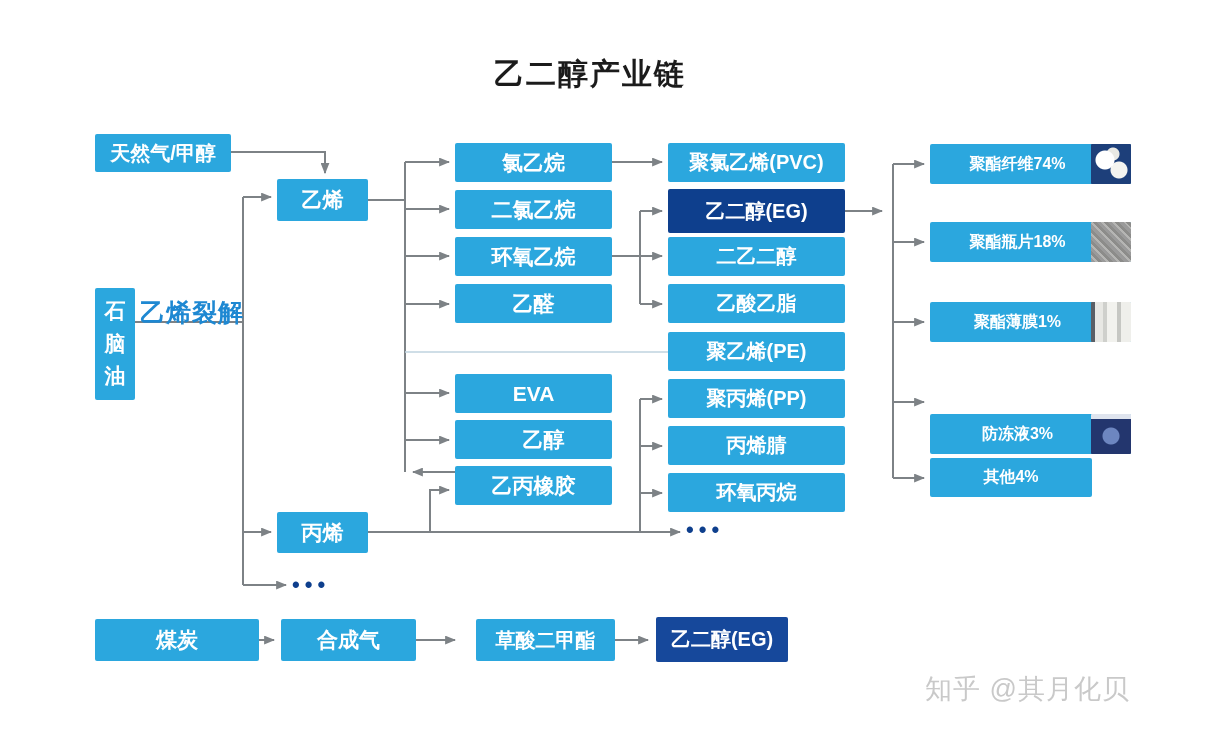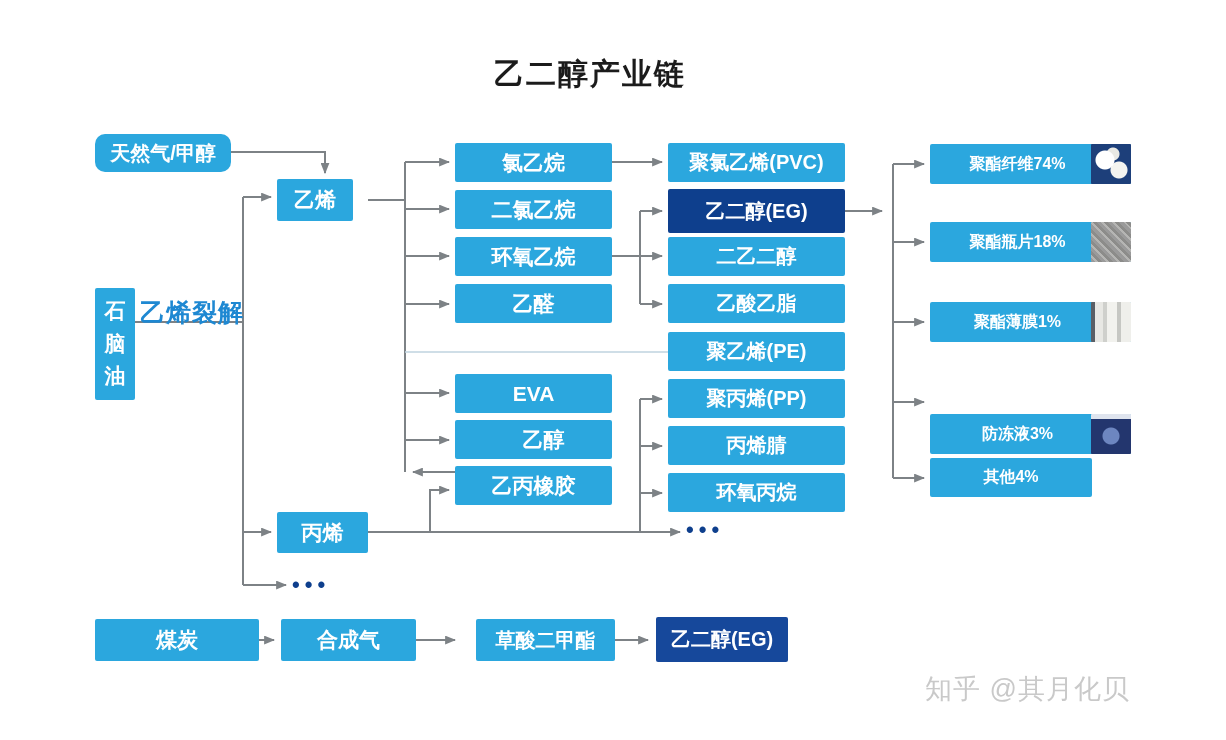--- a/index.html
+++ b/index.html
@@ -24,26 +24,26 @@
   }
   svg.wires{position:absolute;left:0;top:0;z-index:1;}
   .box{
     position:absolute;z-index:2;background:var(--box_blue);color:#fff;
     display:flex;align-items:center;justify-content:center;
     font-size:21px;font-weight:bold;border-radius:2px;white-space:nowrap;
   }
   .navy{background:var(--box_navy);}
   .navy2{background:var(--box_navy2);}
   
-  .b-natgas{left:95px;top:134px;width:136px;height:38px;font-size:20px;border-radius:10px;}
+  .b-natgas{left:95px;top:134px;width:136px;height:38px;font-size:20px;}
   .b-naphtha{left:95px;top:288px;width:40px;height:112px;white-space:normal;
              text-align:center;line-height:1.55;font-size:21px;padding:4px 8px;}
   .b-coal{left:95px;top:619px;width:164px;height:42px;}
   
-  .b-ethylene{left:277px;top:179px;width:76px;height:42px;text-align:center;}
+  .b-ethylene{left:277px;top:179px;width:91px;height:42px;text-align:center;}
   .b-propylene{left:277px;top:512px;width:91px;height:41px;}
   .b-syngas{left:281px;top:619px;width:135px;height:42px;}
   .b-dmo{left:476px;top:619px;width:139px;height:42px;font-size:20px;}
   .b-egcoal{left:656px;top:617px;width:132px;height:45px;font-size:20px;}
   
   .c3{left:455px;width:157px;height:39px;}
   .b-chloroethane{top:143px;} .b-dichloroethane{top:190px;}
   .b-ethyleneoxide{top:237px;} .b-acetaldehyde{top:284px;}
   .b-eva{top:374px;} .b-ethanol{top:420px;padding-left:20px;} .b-epdm{top:466px;}
   

